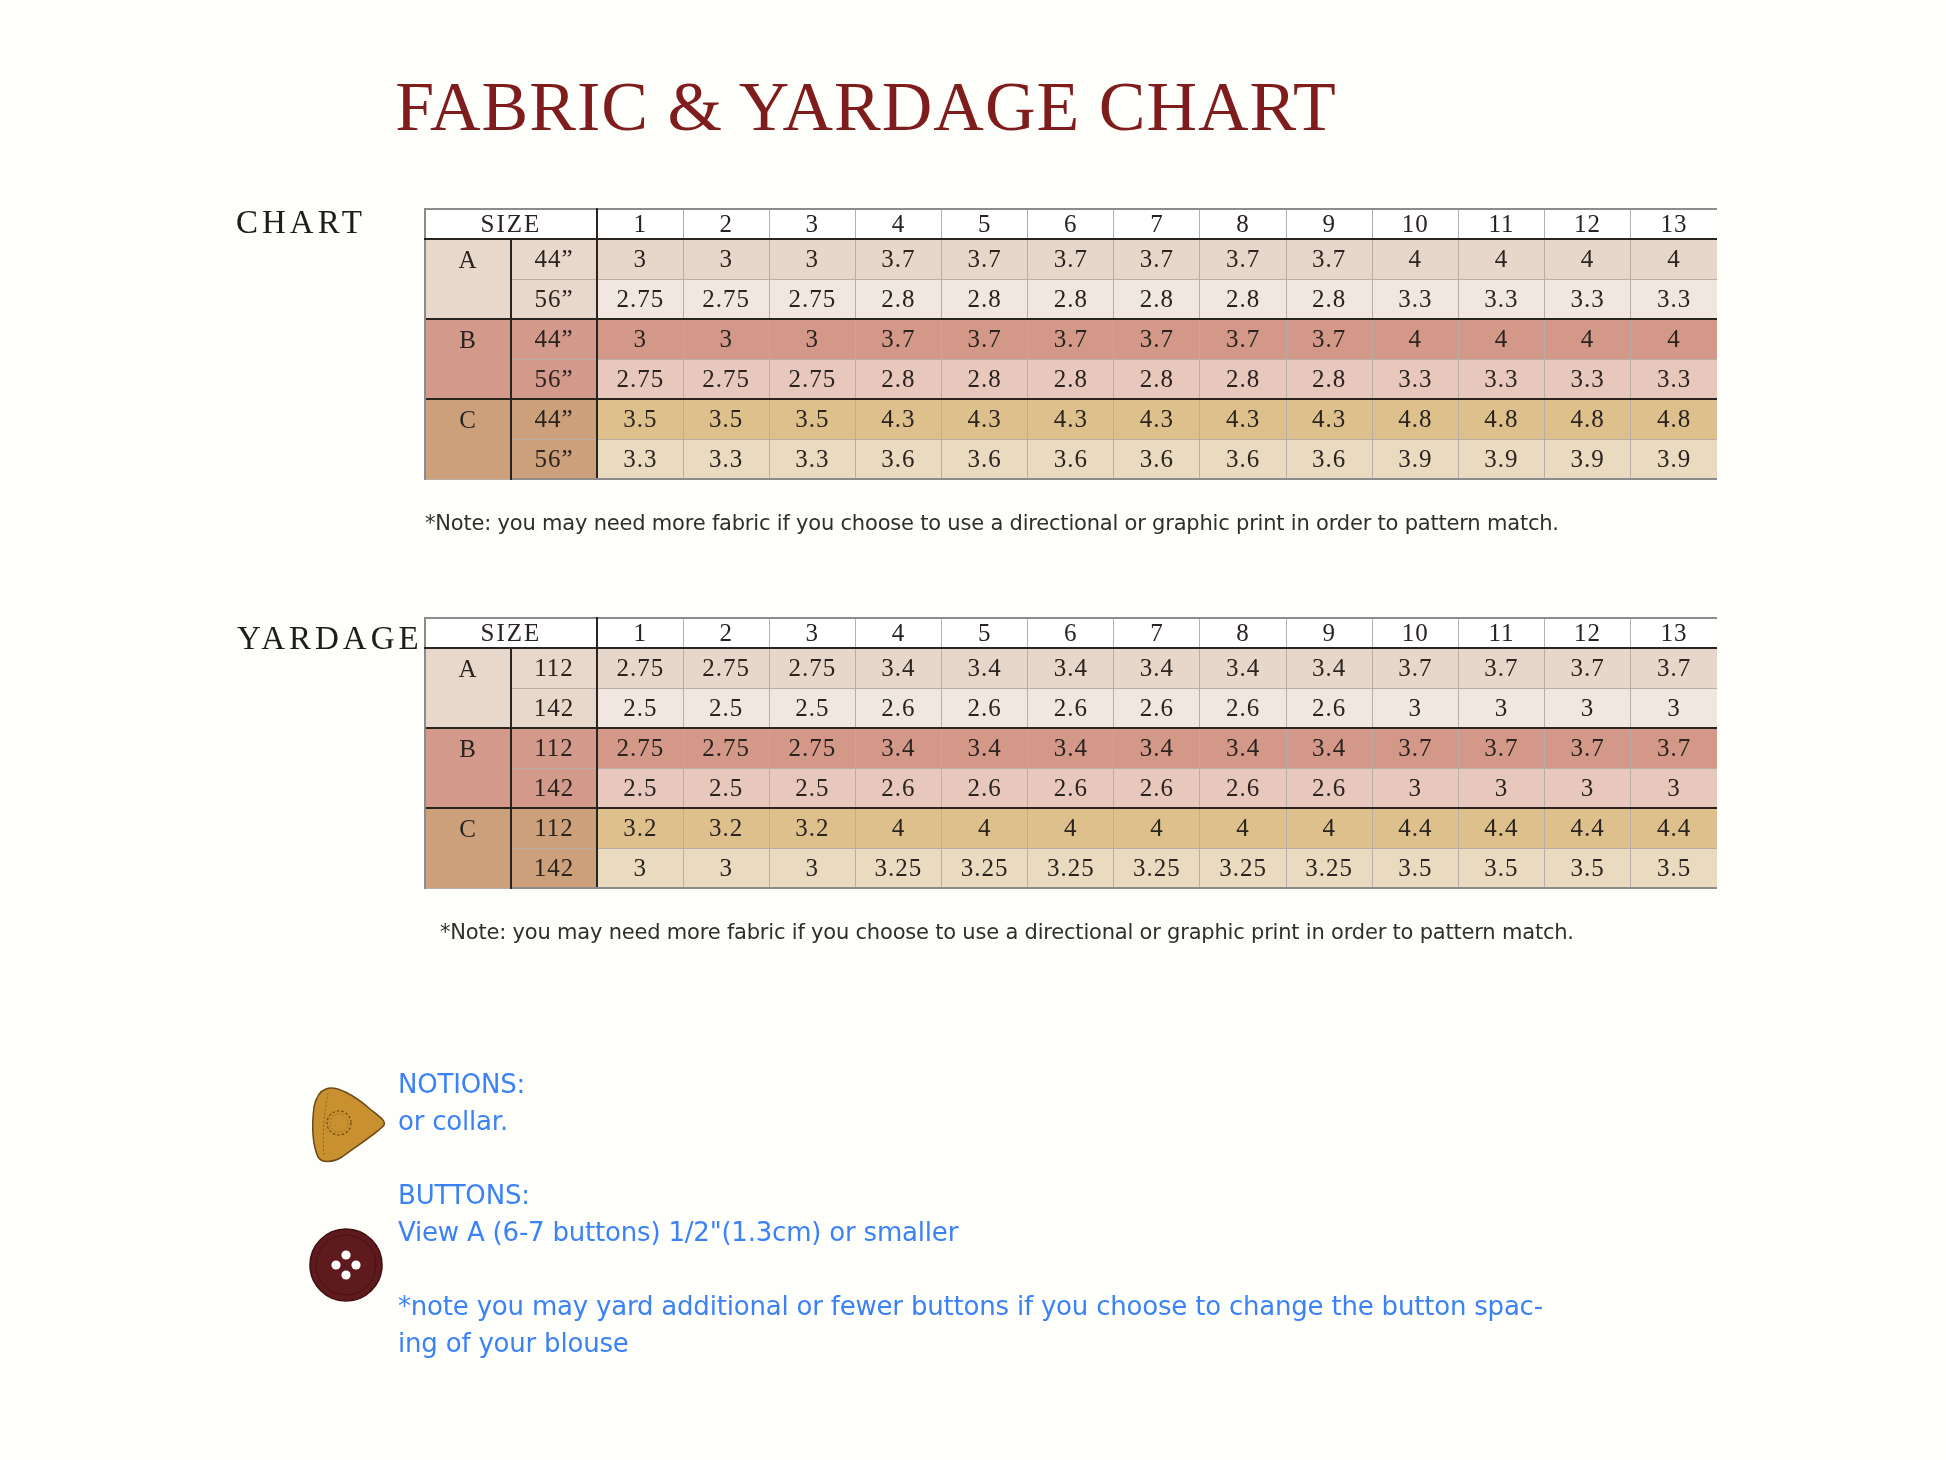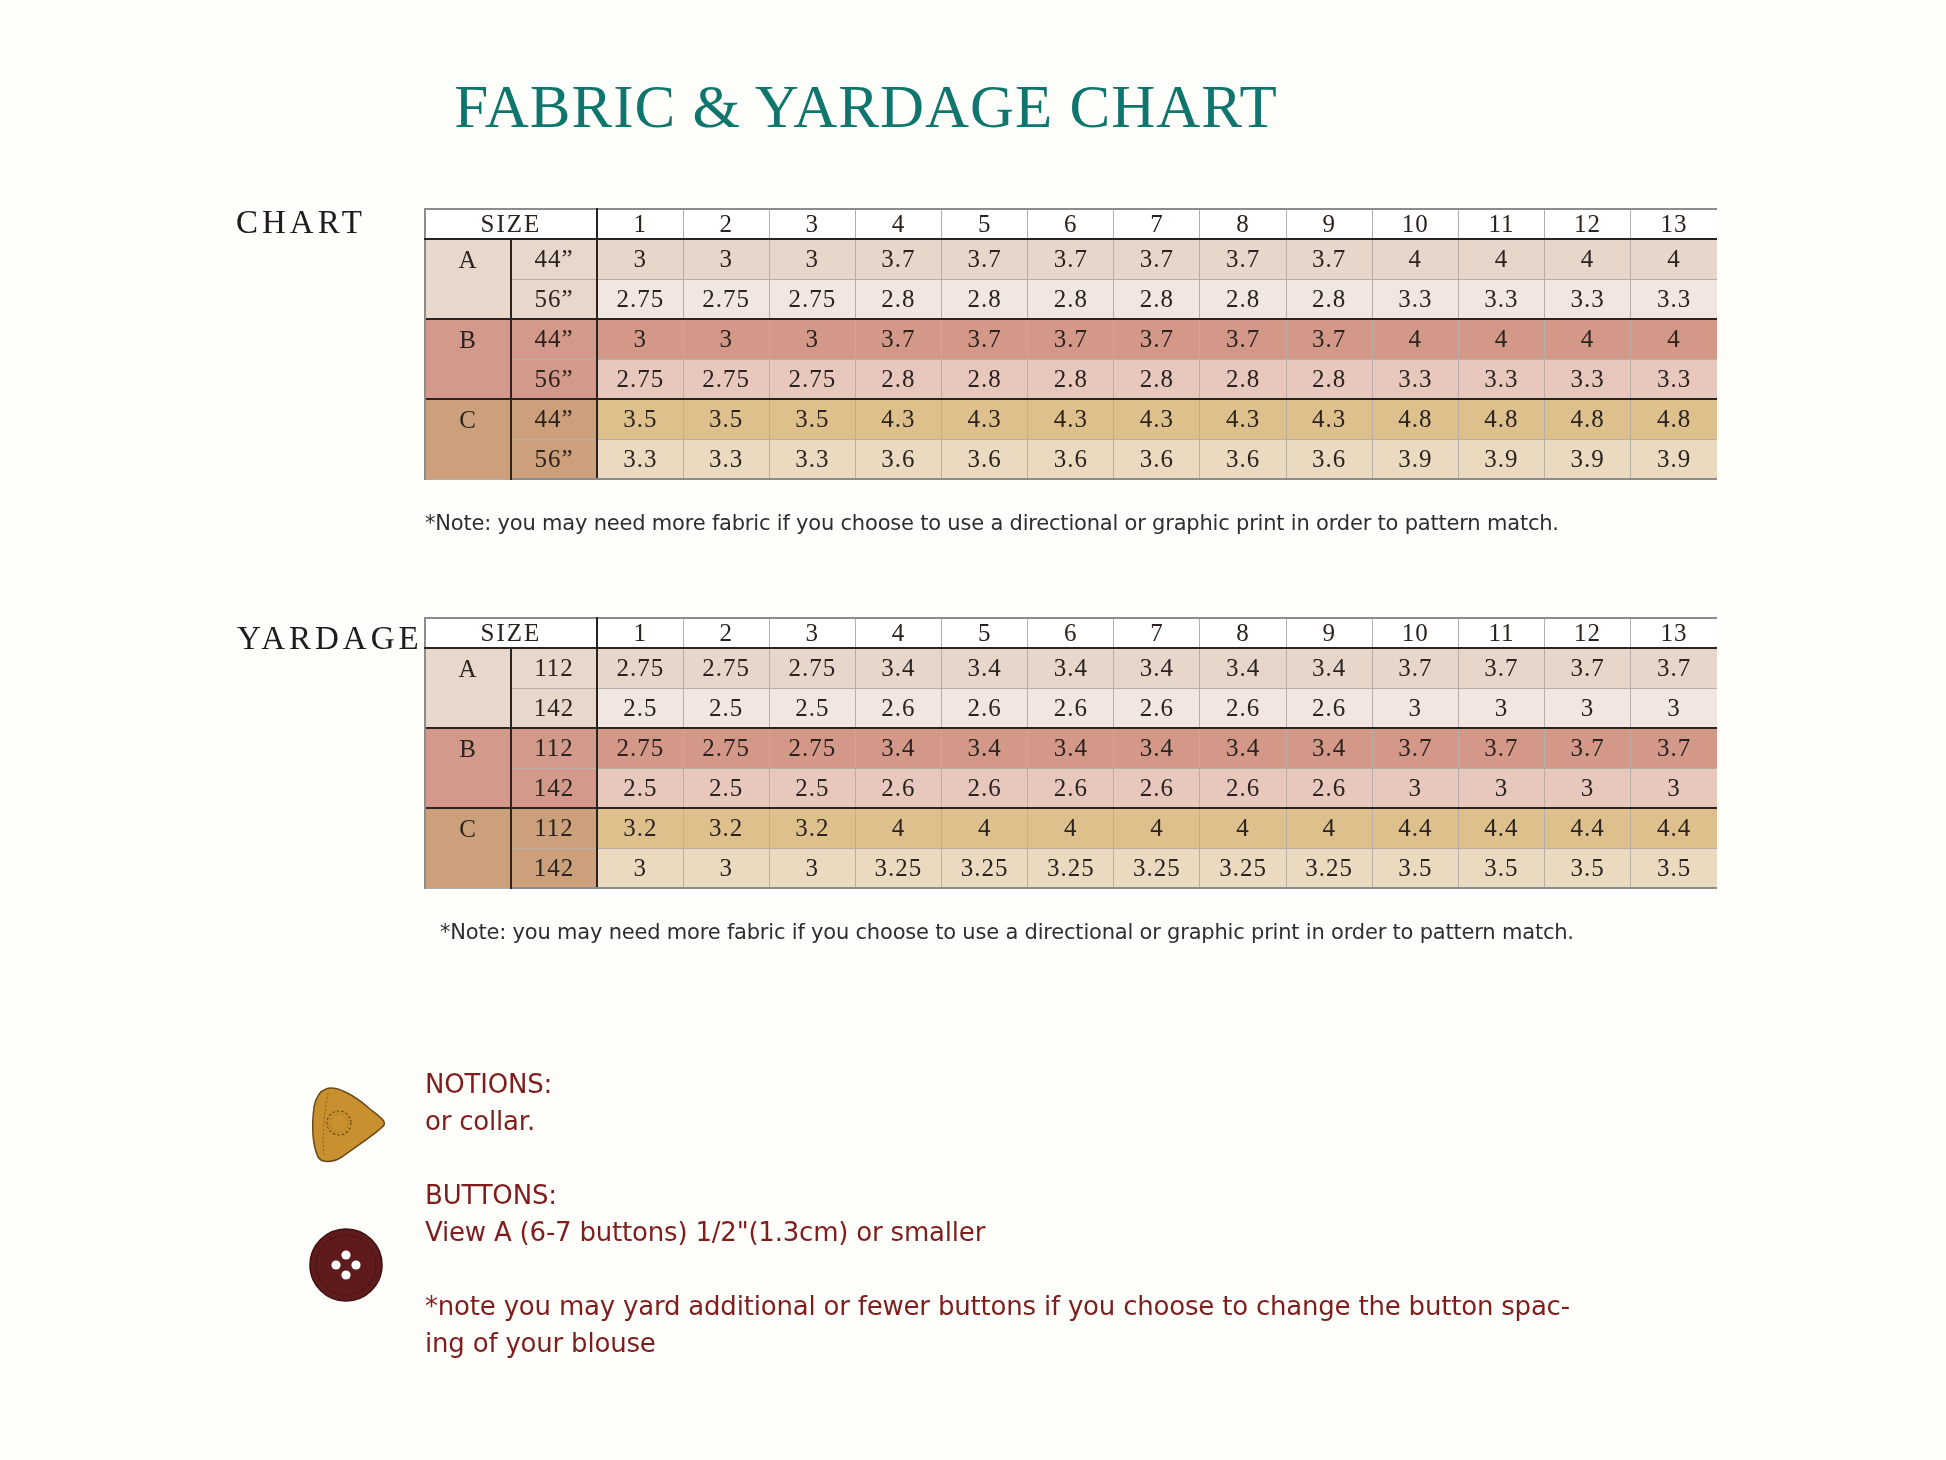--- a/index.html
+++ b/index.html
@@ -3,22 +3,22 @@
 <meta charset="utf-8">
 <style>
   * { box-sizing: border-box; margin: 0; padding: 0; }
   html, body { width: 1946px; height: 1460px; background: #FEFEFA; overflow: hidden; }
   body { position: relative; color: #262220; }
 
   .title {
     position: absolute; left: 0; width: 1732px; top: 52px;
     text-align: center;
     font-family: "Liberation Serif", "DejaVu Serif", serif;
-    font-size: 61px; line-height: 110px; letter-spacing: 1px;
-    color: #0f766e; font-weight: normal;
+    font-size: 70px; line-height: 110px; letter-spacing: 1px;
+    color: #7f1d1d; font-weight: normal;
   }
 
   .section-label {
     position: absolute;
     font-family: "Liberation Serif", "DejaVu Serif", serif;
     font-size: 33px; letter-spacing: 4px; color: #1f1c1b;
     line-height: 40px;
   }
   .lbl-yards { left: 236px; top: 202px; }
   .lbl-meters { left: 237px; top: 618px; }
@@ -78,23 +78,23 @@
     font-size: 21px; color: #2e2e2e; line-height: 28px; white-space: nowrap;
     letter-spacing: -0.2px;
   }
   .note-yards { left: 425px; top: 509px; }
   .note-meters { left: 440px; top: 918px; }
 
   .icon-chalk { position: absolute; left: 308px; top: 1083px; width: 80px; height: 82px; }
   .icon-button { position: absolute; left: 309px; top: 1228px; width: 74px; height: 74px; }
 
   .notions {
-    position: absolute; left: 425px; top: 1066px; width: 1240px;
+    position: absolute; left: 398px; top: 1066px; width: 1240px;
     font-family: "DejaVu Sans", "Liberation Sans", sans-serif;
-    font-size: 26px; line-height: 37px; color: #7f1d1d;
+    font-size: 26px; line-height: 37px; color: #3b82f6;
     letter-spacing: -0.2px;
   }
   .notions .line { display: block; white-space: nowrap; height: 37px; }
   .notions .gap { display: block; height: 37px; }
 </style>
 </head>
 <body>
 
 <h1 class="title">FABRIC &amp; YARDAGE CHART</h1>
 

